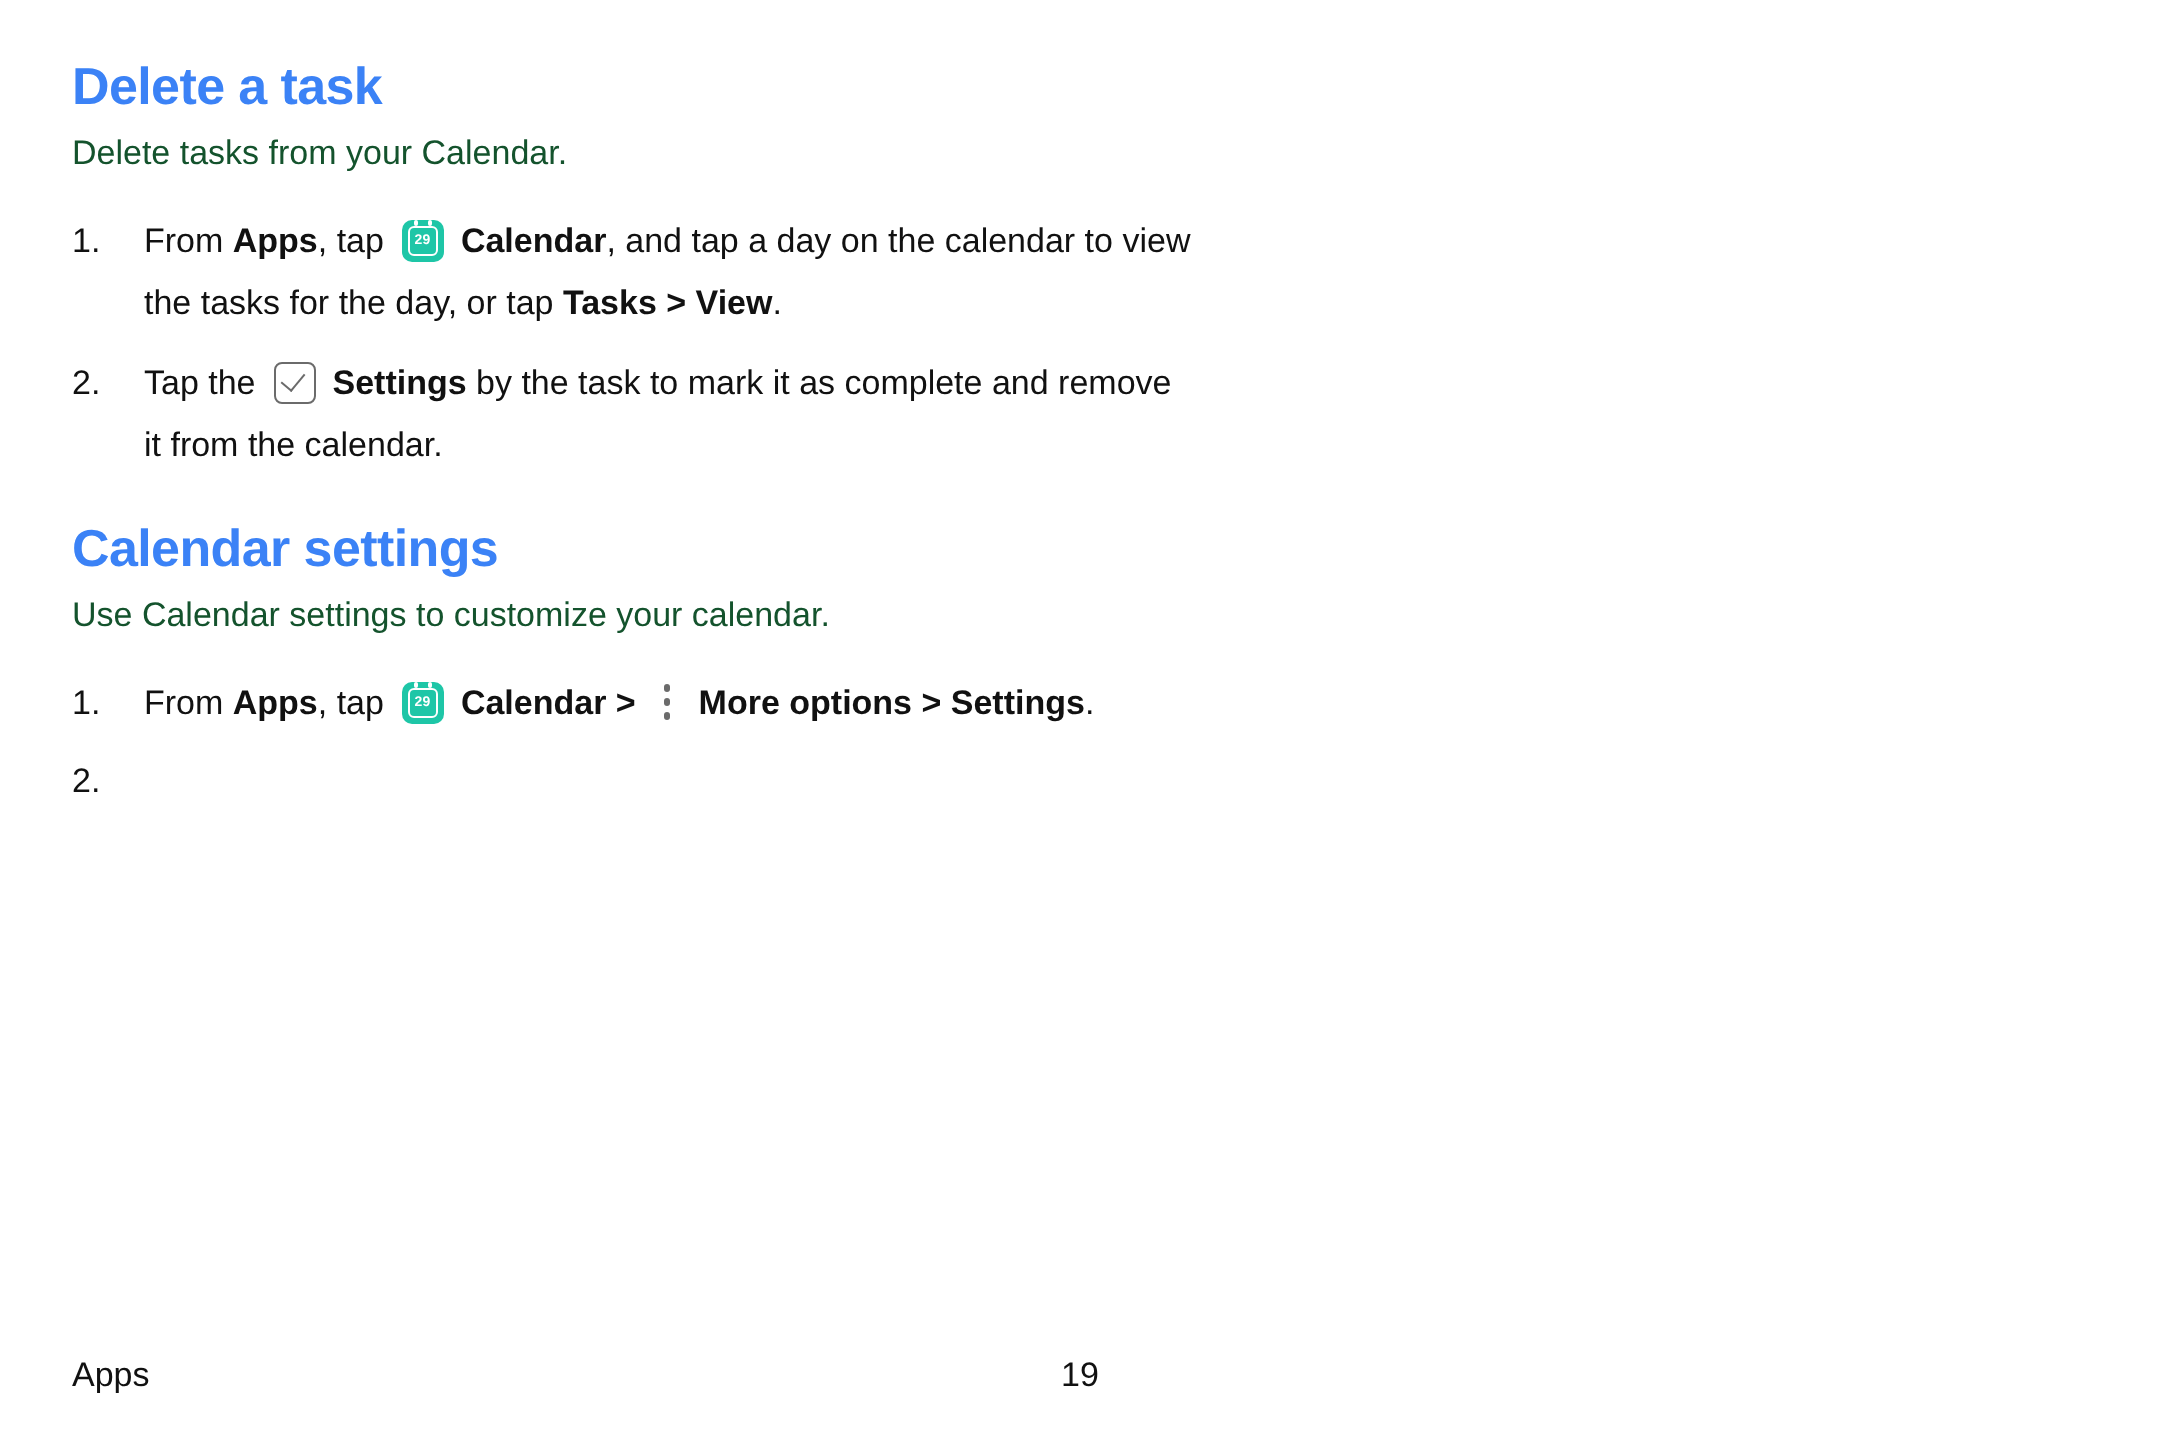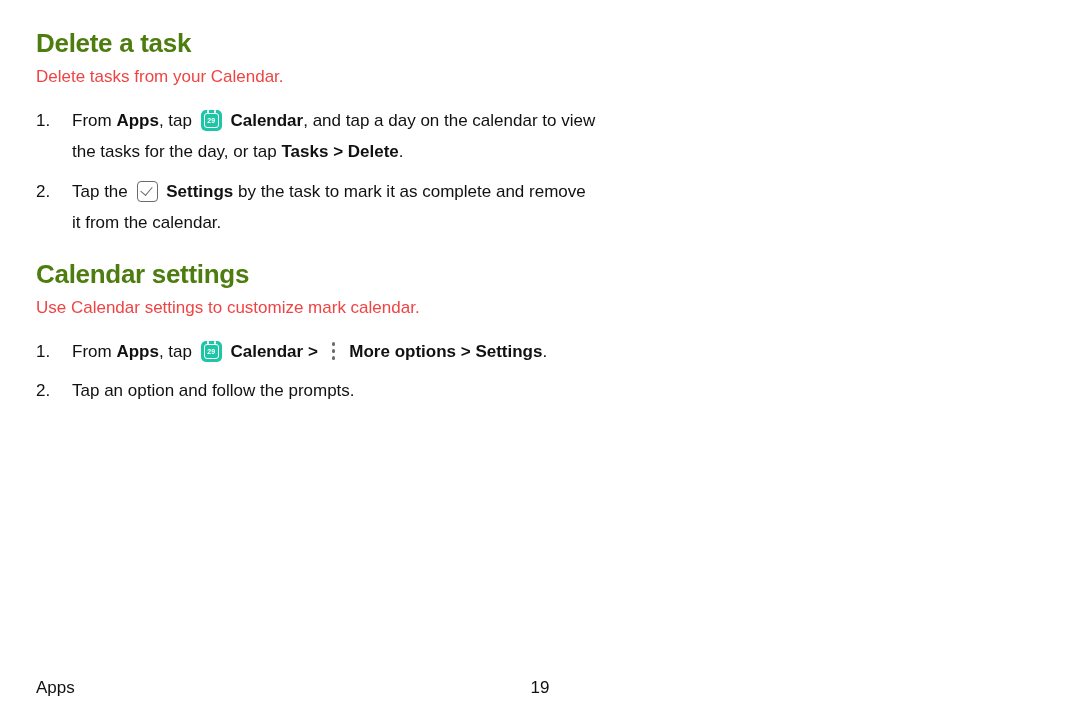--- a/index.html
+++ b/index.html
@@ -1,18 +1,18 @@
 <!DOCTYPE html>
 <html><head>
 <meta charset="utf-8">
 <style>
   html,body{margin:0;padding:0;width:1080px;height:720px;background:#fff;color:#000;font-family:Verdana,Geneva,sans-serif}
   .page{box-sizing:border-box;padding:28px 36px 0 36px;height:720px;position:relative}
-  h2{font-family:Arial,"Helvetica Neue",Helvetica,sans-serif;font-weight:900;font-size:26px;letter-spacing:-0.3px;margin:0 0 8px 0;color:#4d7c0f}
-  p.intro{font-size:17px;margin:0 0 18px 0;color:#ef4444;font-weight:400}
+  h2{font-family:Arial,"Helvetica Neue",Helvetica,sans-serif;font-weight:900;font-size:26px;letter-spacing:-0.3px;margin:0 0 8px 0;color:#3b82f6}
+  p.intro{font-size:17px;margin:0 0 18px 0;color:#14532d;font-weight:400}
   ol{list-style:none;margin:0 0 20px 0;padding:0;max-width:560px}
   ol>li{font-size:17px;line-height:1.85;color:#111;margin:0 0 8px 0;padding-left:36px;position:relative}
   ol>li .num{position:absolute;left:0;top:0}
   .b{font-weight:700}
   .icon{display:inline-block;vertical-align:middle;position:relative;top:-1px;margin:0 4px}
   .icon-cal{width:21px;height:21px;background:#1ec6a7;border-radius:5px;position:relative}
   .icon-cal::before{content:"";position:absolute;left:3px;right:3px;top:3px;bottom:3px;border:1.5px solid #fff;border-radius:3px}
   .icon-cal::after{content:"29";position:absolute;left:0;right:0;top:5px;text-align:center;font-size:7px;color:#fff;font-family:Arial,sans-serif;font-weight:700}
   .icon-cal .tab{position:absolute;top:0px;width:2px;height:3px;background:#fff;border-radius:1px}
   .icon-cal .tab.l{left:6px}
@@ -35,40 +35,39 @@
 <body>
 
 <div class="page">
 
   <h2>Delete a task</h2>
   <p class="intro">Delete tasks from your Calendar.</p>
 
   <ol>
     <li>
       <span class="num">1.</span>
-      <span>From </span><span class="b">Apps</span><span>, tap </span><span class="icon icon-cal"><span class="tab l"></span><span class="tab r"></span></span> <span class="b">Calendar</span><span>, and tap a day on the calendar to view the tasks for the day, or tap </span><span class="b">Tasks</span><span class="b"> &gt; </span><span class="b">Delete</span><span>.</span>
+      <span>From </span><span class="b">Apps</span><span>, tap </span><span class="icon icon-cal"><span class="tab l"></span><span class="tab r"></span></span> <span class="b">Calendar</span><span>, and tap a day on the calendar to view the tasks for the day, or tap </span><span class="b">Tasks</span><span class="b"> &gt; </span><span class="b">View</span><span>.</span>
     </li>
     <li>
       <span class="num">2.</span>
       <span>Tap the </span><span class="icon icon-check"></span> <span class="b">Settings</span><span> by the task to mark it as complete and remove it from the calendar.</span>
     </li>
   </ol>
 
   <div class="section2">
     <h2>Calendar settings</h2>
-    <p class="intro">Use Calendar settings to customize mark calendar.</p>
+    <p class="intro">Use Calendar settings to customize your calendar.</p>
 
     <ol>
       <li>
         <span class="num">1.</span>
         <span>From </span><span class="b">Apps</span><span>, tap </span><span class="icon icon-cal"><span class="tab l"></span><span class="tab r"></span></span> <span class="b">Calendar</span><span class="b"> &gt; </span><span class="icon icon-more"><span class="d d1"></span><span class="d d2"></span><span class="d d3"></span></span> <span class="b">More options</span><span class="b"> &gt; </span><span class="b">Settings</span><span>.</span>
       </li>
       <li>
         <span class="num">2.</span>
-        <span>Tap an option and follow the prompts.</span>
       </li>
     </ol>
   </div>
 
   <div class="footer">
     <span>Apps</span>
     <span class="pg">19</span>
   </div>
 
 </div>

